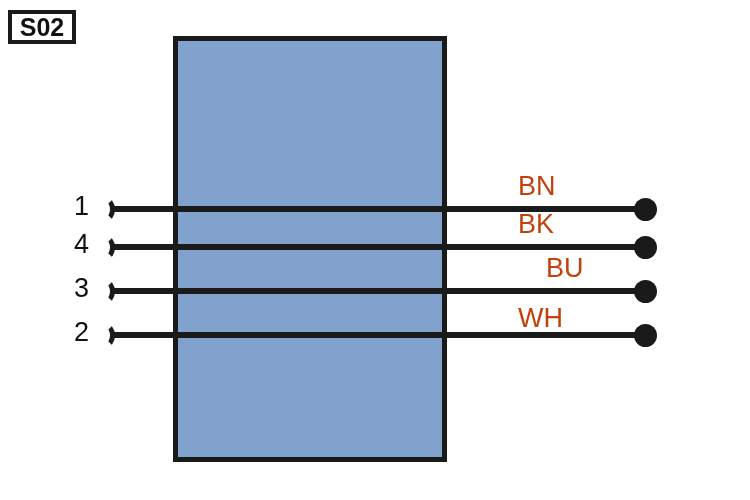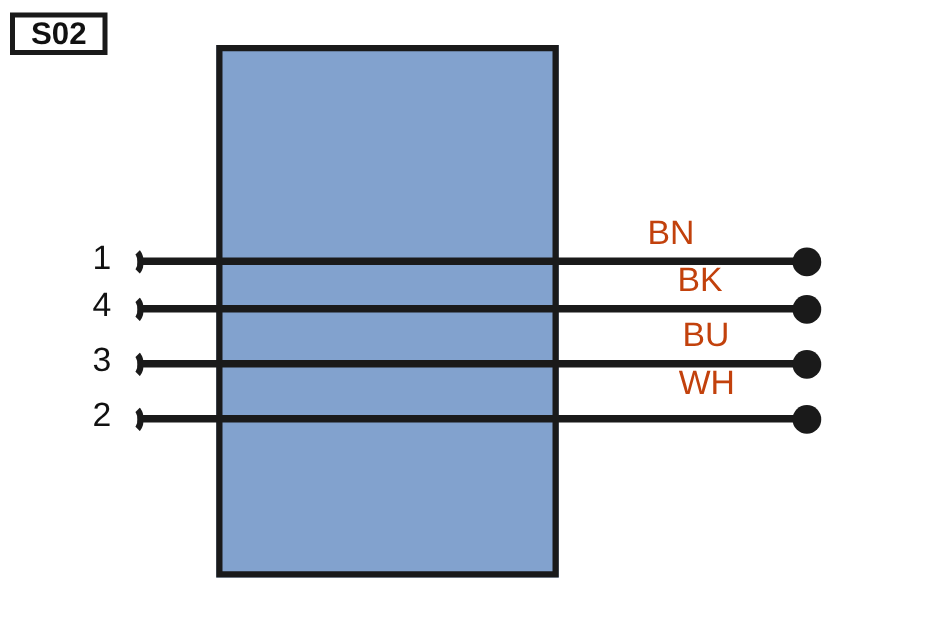--- a/index.html
+++ b/index.html
@@ -14,21 +14,21 @@
     background: #ffffff;
     font-family: "Liberation Sans", sans-serif;
     overflow: hidden;
   }
 
   
   #id-box {
     position: absolute;
     left: 8px;
     top: 10px;
-    width: 78px;
+    width: 68px;
     height: 34px;
     border: 4px solid #1a1a1a;
     background: #ffffff;
     box-sizing: border-box;
     display: flex;
     align-items: center;
     justify-content: center;
   }
   #id-box-label {
     font-size: 25px;
@@ -112,26 +112,26 @@
   <div id="wire-layer">
       <div class="pin-number" style="left: 55px; top: 193px;">1</div>
       <div class="pin-arc" style="left: 96px; top: 197px;"></div>
       <div class="wire-line" style="left: 110px; top: 206px; width: 532px;"></div>
       <div class="terminal-dot" style="left: 634px; top: 198px;"></div>
       <div class="wire-label" style="left: 518px; top: 173px;">BN</div>
       <div class="pin-number" style="left: 55px; top: 231px;">4</div>
       <div class="pin-arc" style="left: 96px; top: 235px;"></div>
       <div class="wire-line" style="left: 110px; top: 244px; width: 532px;"></div>
       <div class="terminal-dot" style="left: 634px; top: 236px;"></div>
-      <div class="wire-label" style="left: 518px; top: 211px; margin-left: 24px;">BK</div>
+      <div class="wire-label" style="left: 518px; top: 211px;">BK</div>
       <div class="pin-number" style="left: 55px; top: 275px;">3</div>
       <div class="pin-arc" style="left: 96px; top: 279px;"></div>
       <div class="wire-line" style="left: 110px; top: 288px; width: 532px;"></div>
       <div class="terminal-dot" style="left: 634px; top: 280px;"></div>
       <div class="wire-label" style="left: 546px; top: 255px;">BU</div>
       <div class="pin-number" style="left: 55px; top: 319px;">2</div>
       <div class="pin-arc" style="left: 96px; top: 323px;"></div>
       <div class="wire-line" style="left: 110px; top: 332px; width: 532px;"></div>
       <div class="terminal-dot" style="left: 634px; top: 324px;"></div>
-      <div class="wire-label" style="left: 518px; top: 293px; margin-left: 25px;">WH</div>
+      <div class="wire-label" style="left: 518px; top: 305px;">WH</div>
     </div>
 
 </div>
 
 </body></html>

